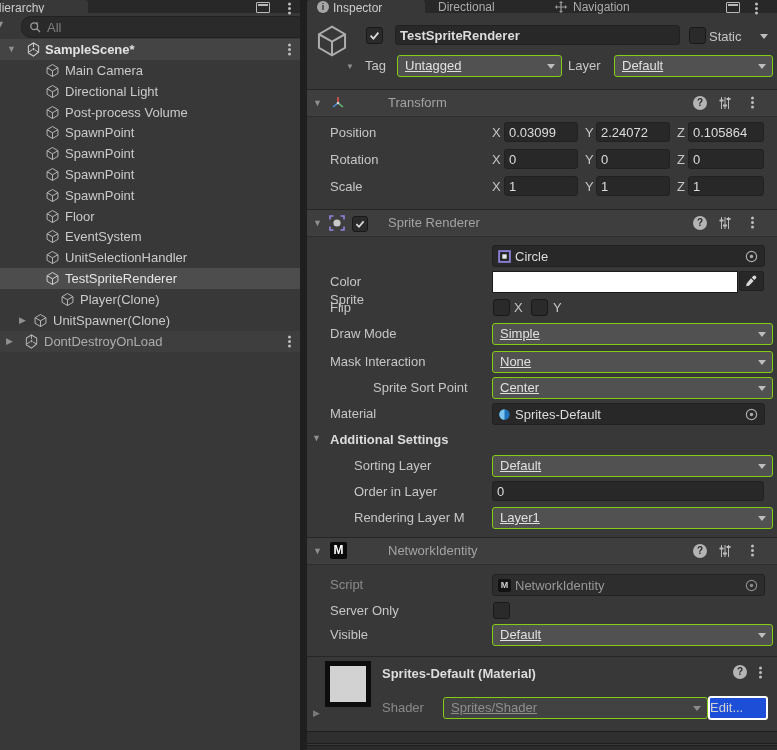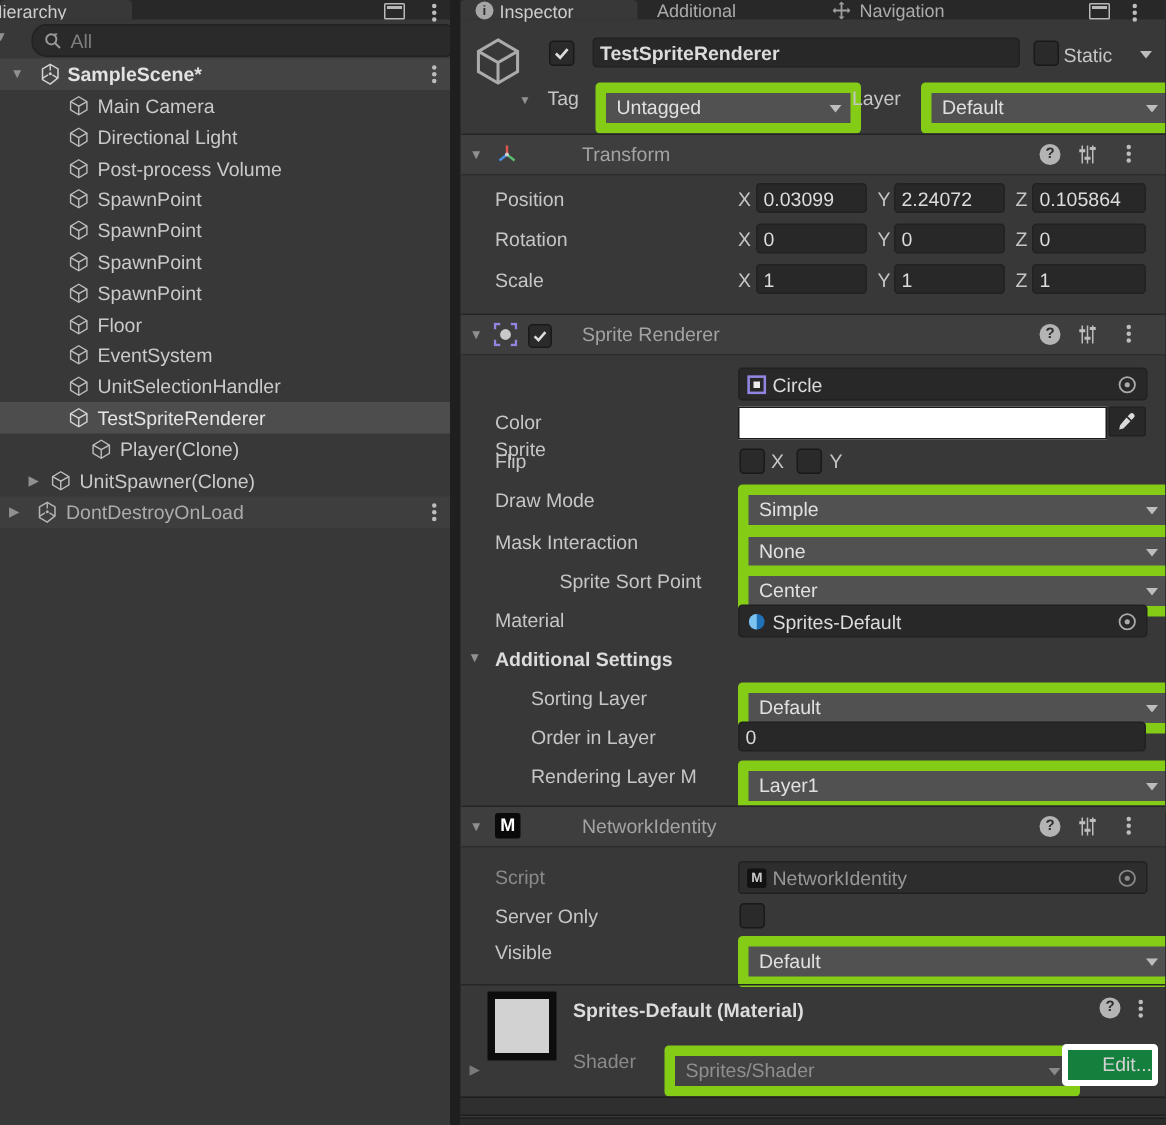--- a/index.html
+++ b/index.html
@@ -34,36 +34,36 @@
   #insp{position:absolute;left:307px;top:0;width:470px;height:750px;overflow:hidden;}
   .chead{position:absolute;left:0;width:470px;height:26px;background:#3E3E3E;
          border-top:1px solid #252525;border-bottom:1px solid #2D2D2D;}
   .chead .title{position:absolute;left:81px;top:0;line-height:26px;font-weight:normal;color:#a3a3a3;white-space:nowrap;}
   .help{position:absolute;width:14px;height:14px;border-radius:50%;background:#B4B4B4;color:#2D2D2D;
         font-size:10px;font-weight:bold;text-align:center;line-height:14px;}
   .lbl{position:absolute;line-height:21px;color:#C6C6C6;white-space:nowrap;}
   .lbl.dis{color:#8A8A8A;}
   .lbl.bold{font-weight:bold;color:#DCDCDC;}
   .checkbox{position:absolute;width:15px;height:15px;background:#2A2A2A;border:1px solid #191919;border-radius:3px;}
-  .dd{position:absolute;height:20px;background:#515151;border:7px solid #84cc16;border-radius:3px;
-      line-height:19px;color:#E0E0E0;padding-left:7px;white-space:nowrap;overflow:hidden;}
+  .dd{position:absolute;height:20px;background:#515151;border:1px solid #84cc16;border-radius:3px;
+      line-height:19px;color:#E0E0E0;padding-left:7px;white-space:nowrap;overflow:hidden;text-decoration:underline;}
   .dd.dis{background:#424242;color:#8F8F8F;}
   .dda{position:absolute;right:6px;top:8px;width:0;height:0;border-left:4px solid transparent;
        border-right:4px solid transparent;border-top:5px solid #BDBDBD;}
   .dd.dis .dda{border-top-color:#8A8A8A;}
   .tf{position:absolute;height:20px;background:#282828;border:1px solid #212121;border-radius:3px;
       color:#DCDCDC;font-family:"Liberation Sans",sans-serif;font-size:13px;padding:0 4px;outline:none;box-sizing:border-box;}
   .objf{position:absolute;height:20px;background:#282828;border:1px solid #212121;border-radius:3px;
         display:flex;align-items:center;padding:0 5px;color:#DCDCDC;white-space:nowrap;}
   .objf.dis{background:#2D2D2D;color:#979797;}
   .objf .otxt{margin-left:4px;overflow:hidden;}
   .objf .pick{margin-left:auto;}
   .axis{position:absolute;line-height:21px;color:#C6C6C6;}
-  .btn{position:absolute;height:20px;background:#15803d;border:4px solid #ffffff;border-radius:3px;
-       color:#D2D2D2;text-align:right;line-height:19px;}
+  .btn{position:absolute;height:20px;background:#1d4ed8;border:2px solid #ffffff;border-radius:3px;
+       color:#D2D2D2;text-align:left;line-height:19px;}
   .mirror{background:#0A0A0A;color:#FFFFFF;font-weight:bold;text-align:center;border-radius:2px;}
   .swatch{position:absolute;height:20px;border:1px solid #1A1A1A;}
   .strip{position:absolute;left:0;width:470px;background:#2F2F2F;border-top:1px solid #1E1E1E;border-bottom:1px solid #1E1E1E;}
 </style>
 </head>
 <body>
 
 <div id="app">
 
   <div id="hier">
@@ -203,21 +203,21 @@
   </div>
 
   <div id="divider"></div>
 
   <div id="insp">
     <div class="tabbar">
       <div class="tab-active" style="left:0;width:118px;">
         <span class="abs" style="left:10px;top:1px;width:12px;height:12px;border-radius:50%;background:#A6A6A6;color:#2D2D2D;font-size:9px;font-weight:bold;text-align:center;line-height:12px;">i</span>
         <span class="tabtxt" style="margin-left:26px;">Inspector</span>
       </div>
-      <span class="tabtxt dim abs" style="left:131px;top:0;">Additional</span>
+      <span class="tabtxt dim abs" style="left:131px;top:0;">Directional</span>
       <svg class="abs" style="left:248px;top:1px;" width="12" height="12" viewBox="0 0 12 12">
         <path d="M6 1v10M1 6h10" stroke="#9E9E9E" stroke-width="1.2"></path>
         <path d="M6 0l2 2H4zM6 12l-2-2h4M0 6l2-2v4M12 6l-2 2V4z" fill="#9E9E9E"></path>
       </svg>
       <span class="tabtxt dim abs" style="left:266px;top:0;">Navigation</span>
       <div class="winicon" style="left:419px;top:2px;"></div>
       <div class="kebab" style="left:448px;top:7px;"></div>
     </div>
 
     <svg class="abs" style="left:7px;top:23px;" width="36" height="36" viewBox="0 0 16 16">

